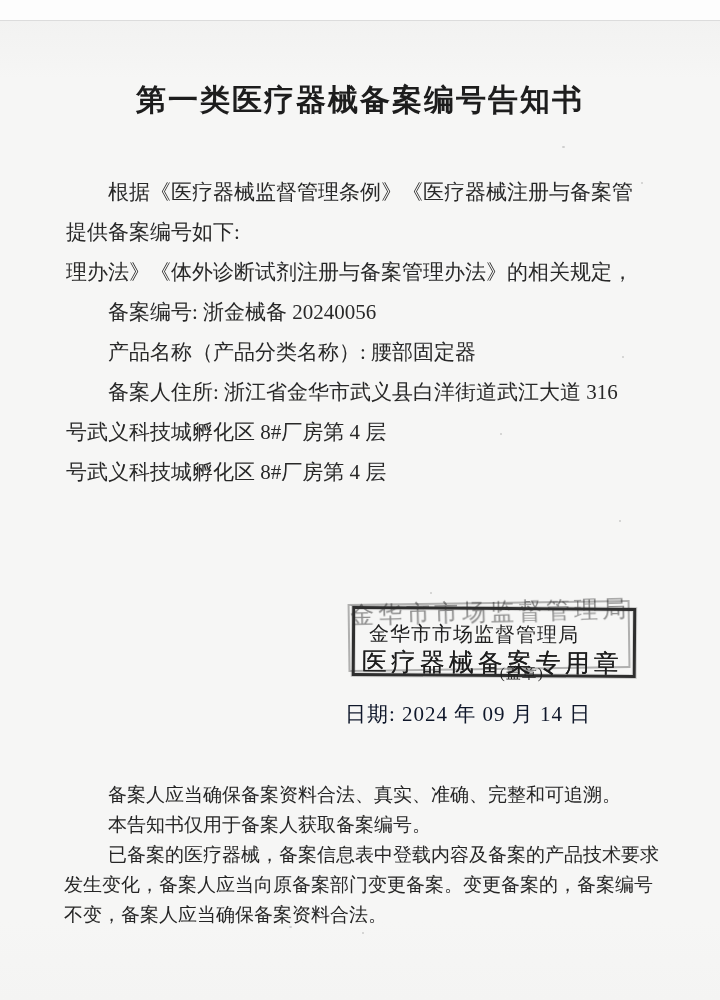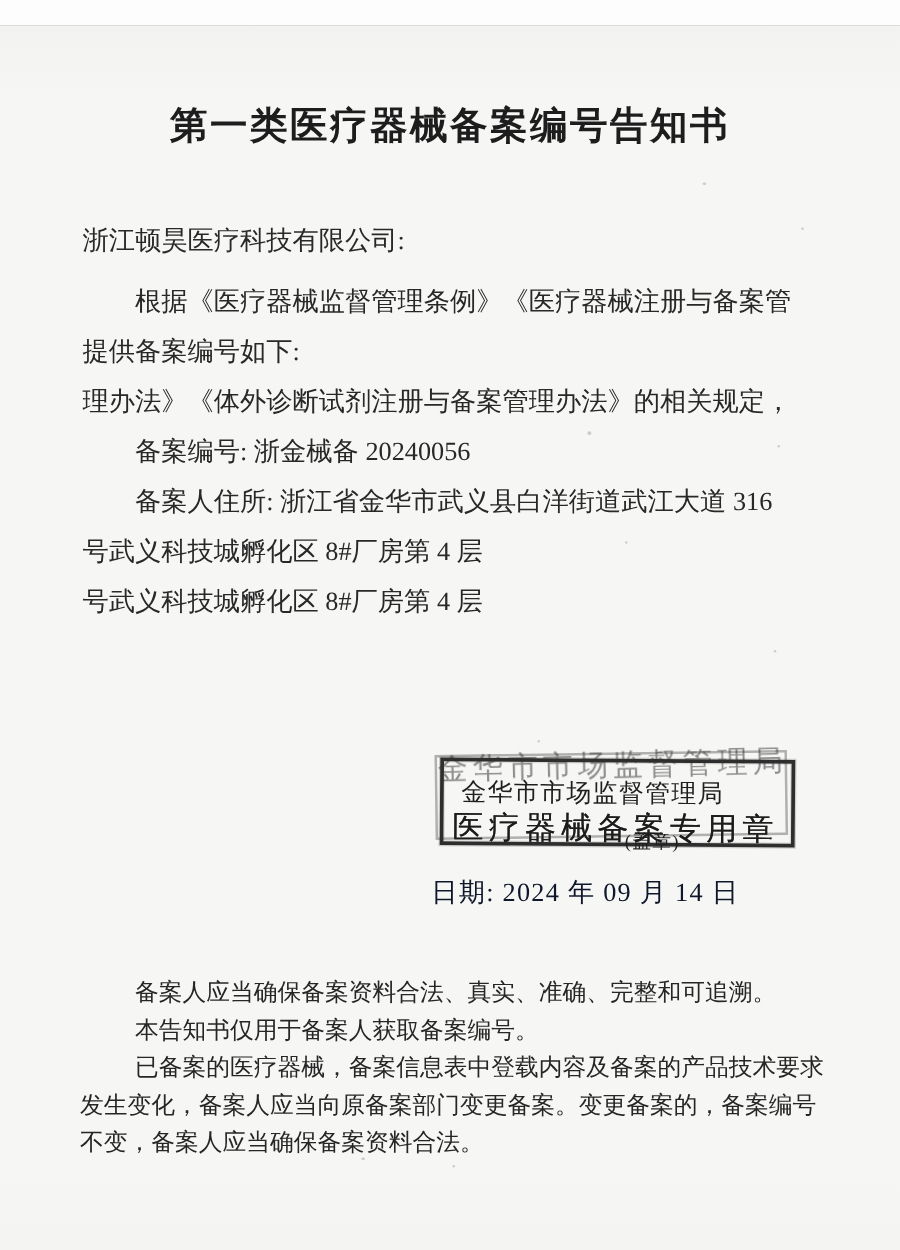--- a/index.html
+++ b/index.html
@@ -77,25 +77,25 @@
 </head>
 <body>
 
 <div class="page">
   <div class="top-strip"></div>
   <div class="page-surface"></div>
 
   <div class="doc-title">第一类医疗器械备案编号告知书</div>
 
   <div class="body-text">
-    <div class="line first">浙江顿昊医疗科技有限公司:</div>
     <div class="line ind">根据《医疗器械监督管理条例》《医疗器械注册与备案管</div>
     <div class="line">提供备案编号如下:</div>
     <div class="line">理办法》《体外诊断试剂注册与备案管理办法》的相关规定，</div>
     <div class="line ind">备案编号: 浙金械备 20240056</div>
+    <div class="line ind">产品名称（产品分类名称）: 腰部固定器</div>
     <div class="line ind">备案人住所: 浙江省金华市武义县白洋街道武江大道 316</div>
     <div class="line">号武义科技城孵化区 8#厂房第 4 层</div>
     <div class="line">号武义科技城孵化区 8#厂房第 4 层</div>
   </div>
 
   <div class="stamp-group">
     <div class="stamp-ghost">金华市市场监督管理局</div>
     <div class="stamp-box">
       <div class="stamp-line1">金华市市场监督管理局</div>
       <div class="stamp-line2">医疗器械备案专用章</div>

